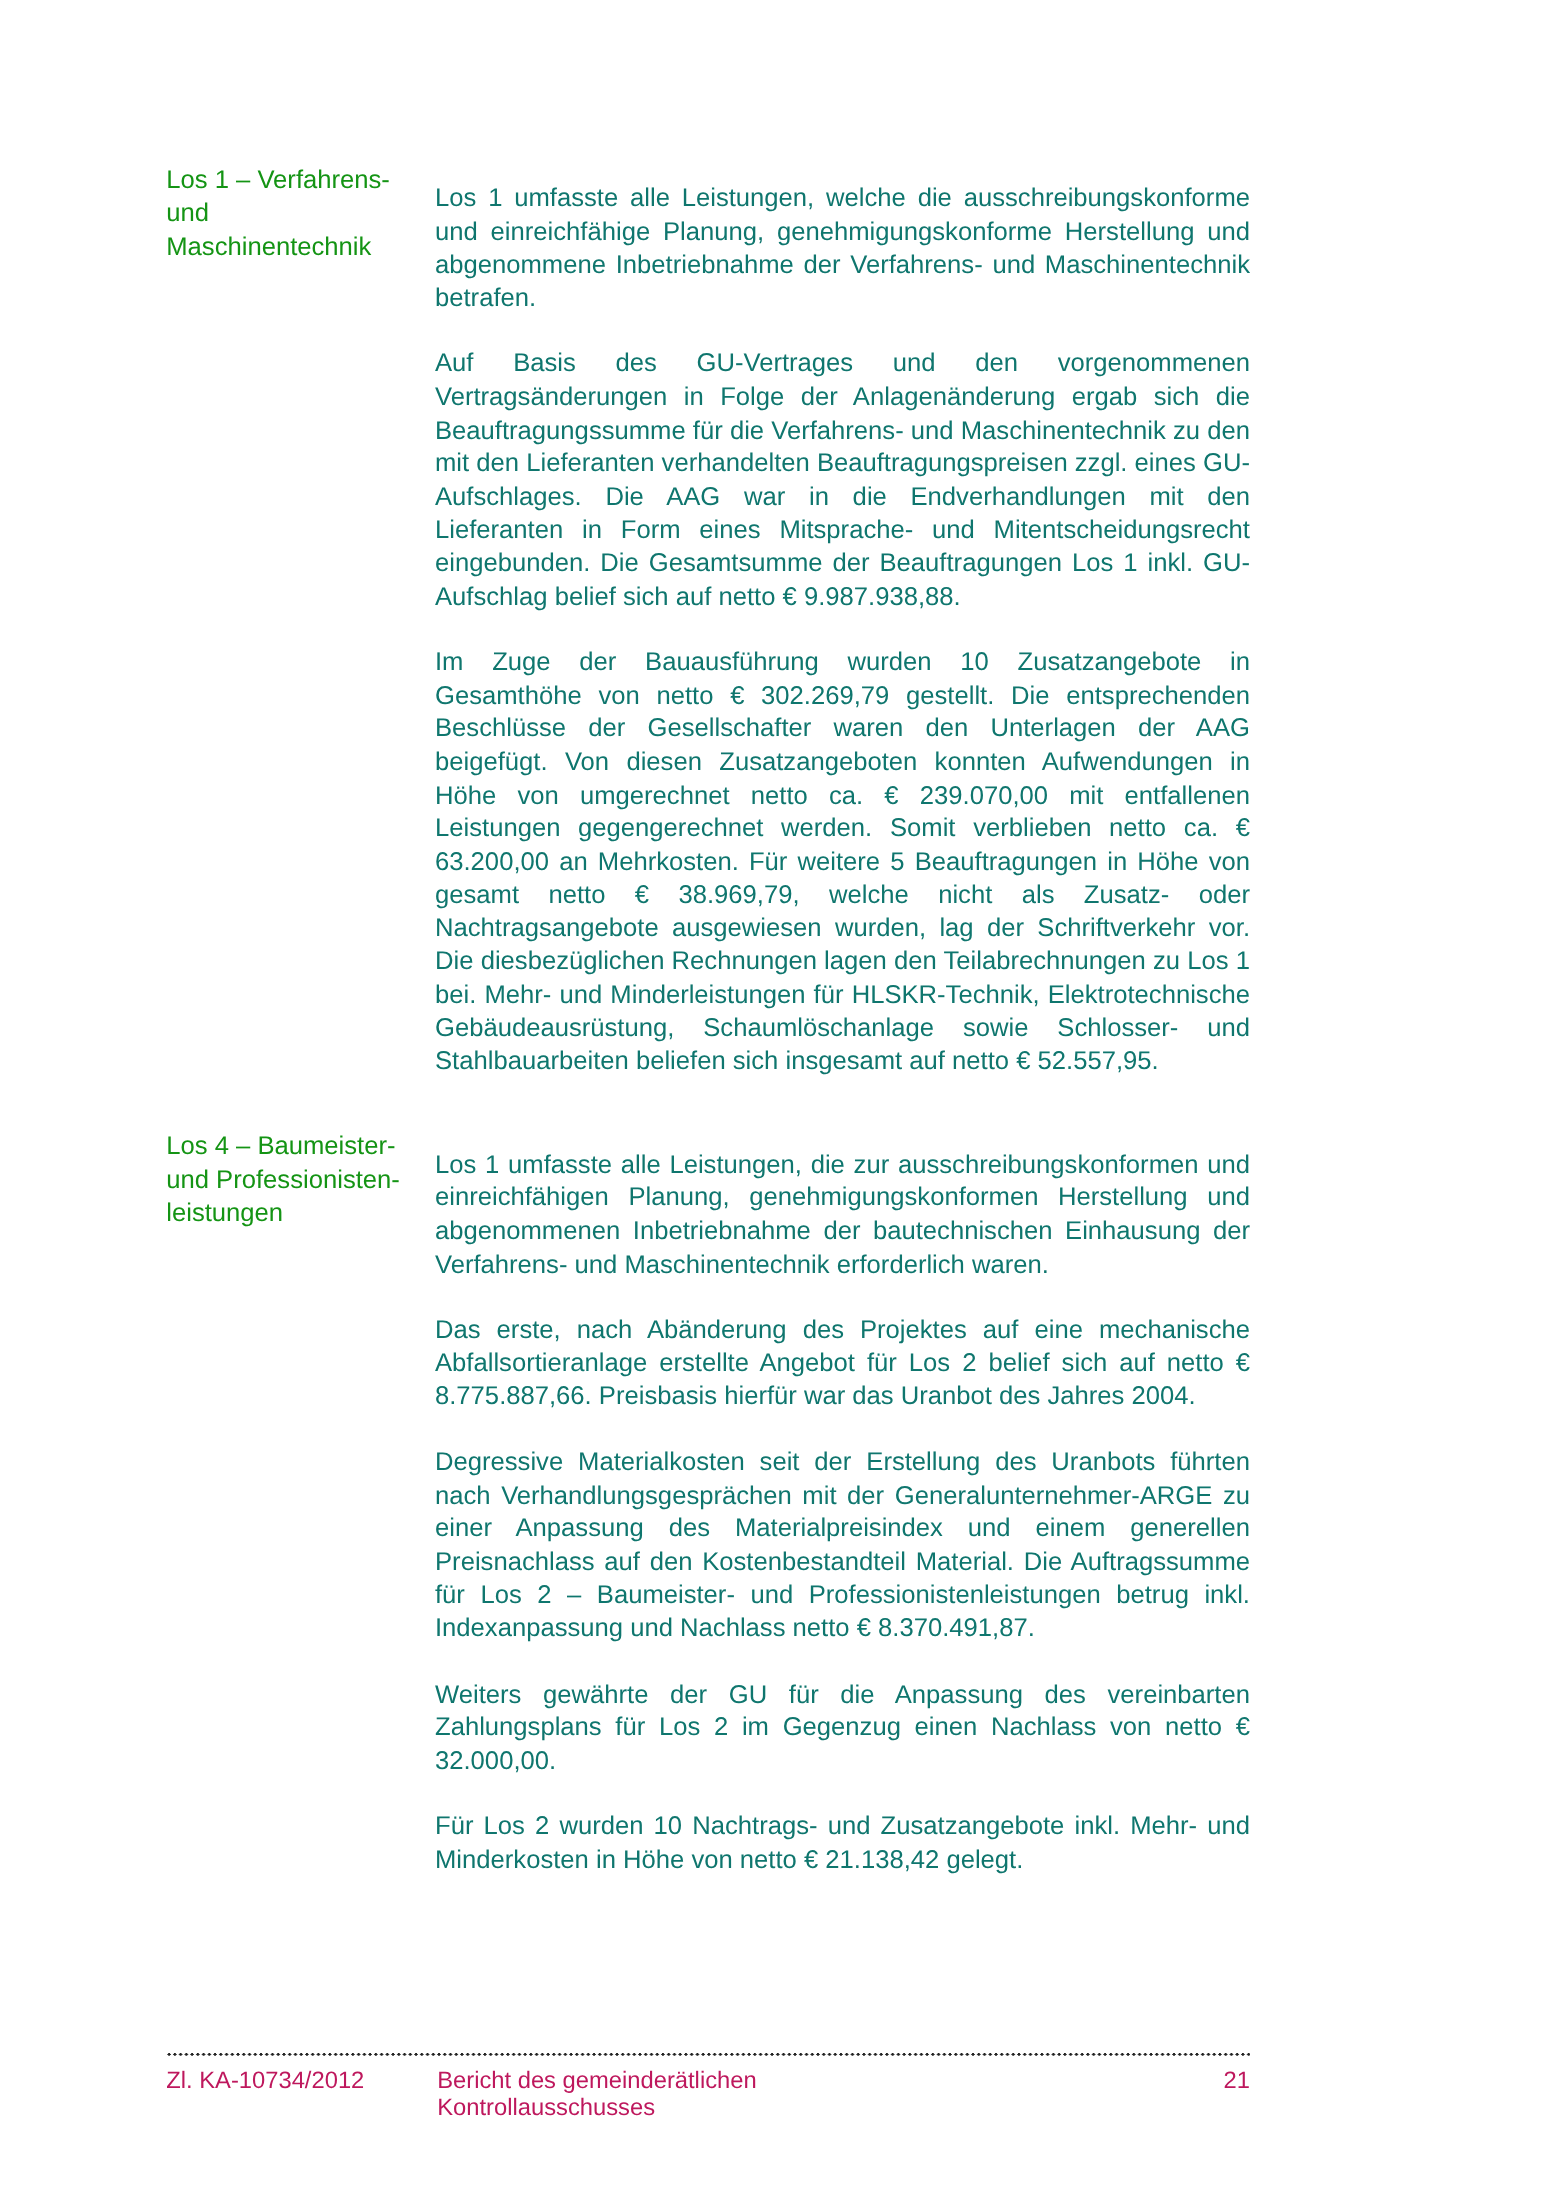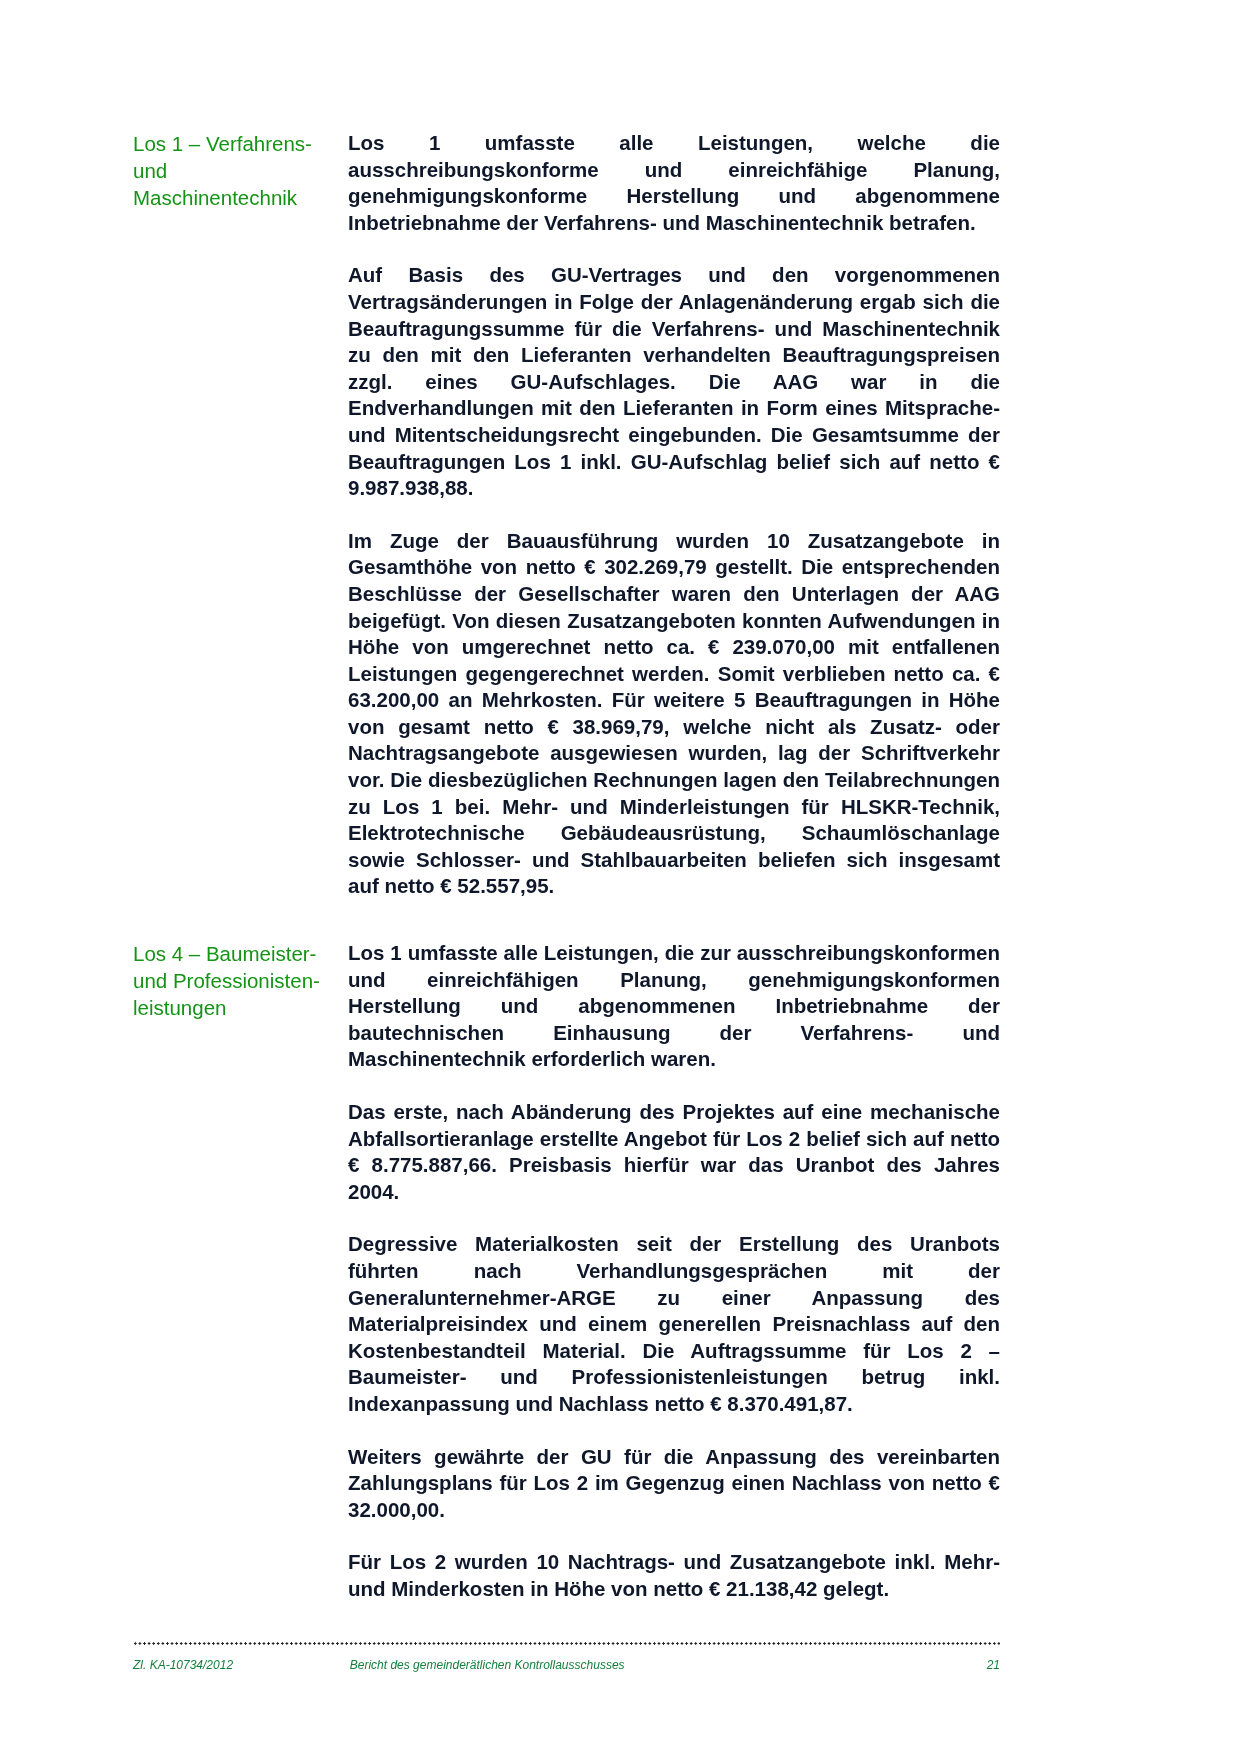--- a/index.html
+++ b/index.html
@@ -41,26 +41,25 @@
     line-height: 27px;
     font-weight: normal;
     color: #149414;
     overflow-wrap: break-word;
   }
   .paragraphs {
     flex: 0 0 652px;
     width: 652px;
   }
   .paragraphs p {
-    margin: 0 0 26px 0;
+    margin: 16px 0 26px 0;
     font-size: 20.5px;
     line-height: 26.6px;
     text-align: justify;
-    color: #0f172a;
-    font-weight: bold;
+    color: #0f766e;
   }
   .paragraphs p:last-child {
     margin-bottom: 0;
   }
   .footer {
     position: absolute;
     left: 133px;
     top: 1641px;
     width: 867px;
   }
@@ -68,24 +67,23 @@
     width: 100%;
     height: 5px;
     background-image: radial-gradient(circle 1.3px, #222222 98%, transparent 100%);
     background-size: 4.6px 5px;
     background-repeat: repeat-x;
     background-position: 0 center;
   }
   .footer-row {
     display: flex;
     margin-top: 8px;
-    font-size: 12px;
+    font-size: 19px;
     line-height: 22px;
-    color: #15803d;
-    font-style: italic;
+    color: #be185d;
   }
   .f-left  { flex: 1; text-align: left; }
   .f-center{ flex: 2; text-align: left; }
   .f-right { flex: 1; text-align: right; }
 </style>
 </head>
 <body>
 
 <div class="page">
 

